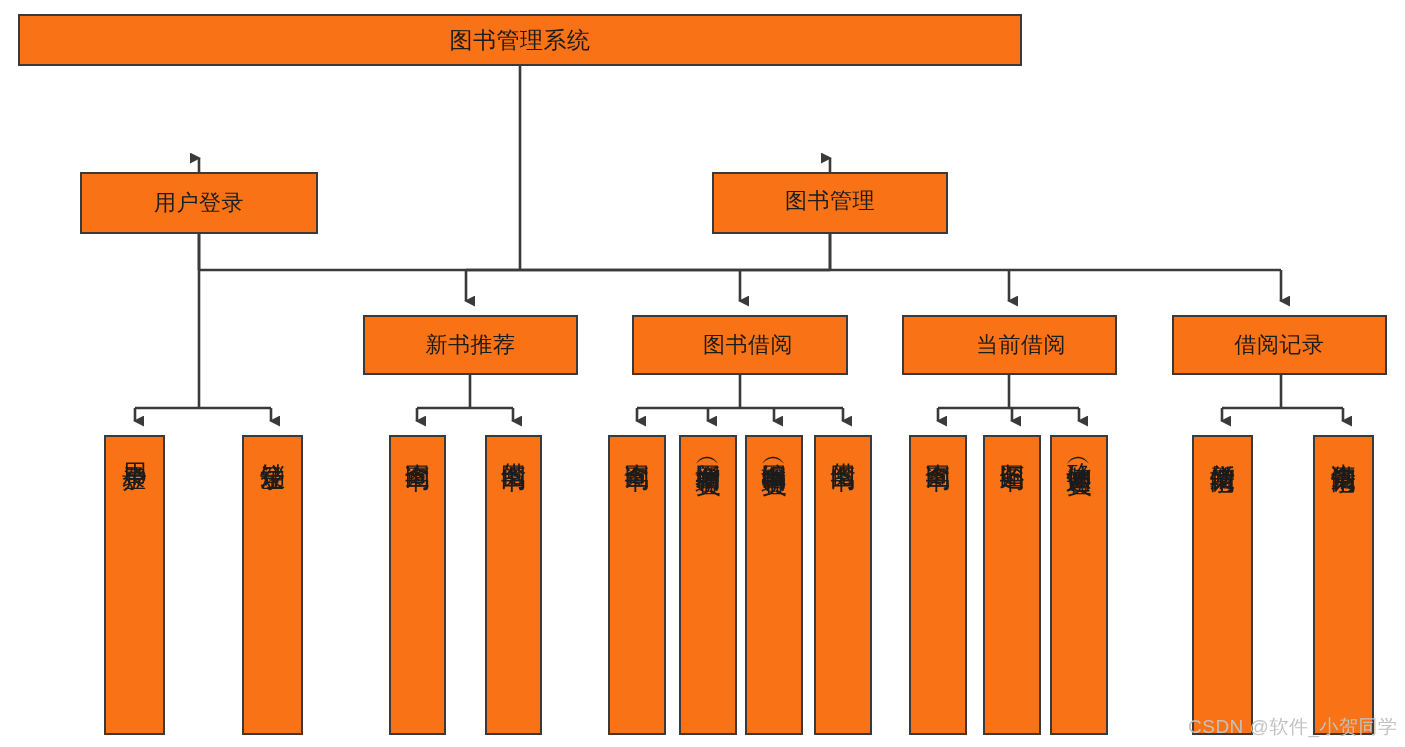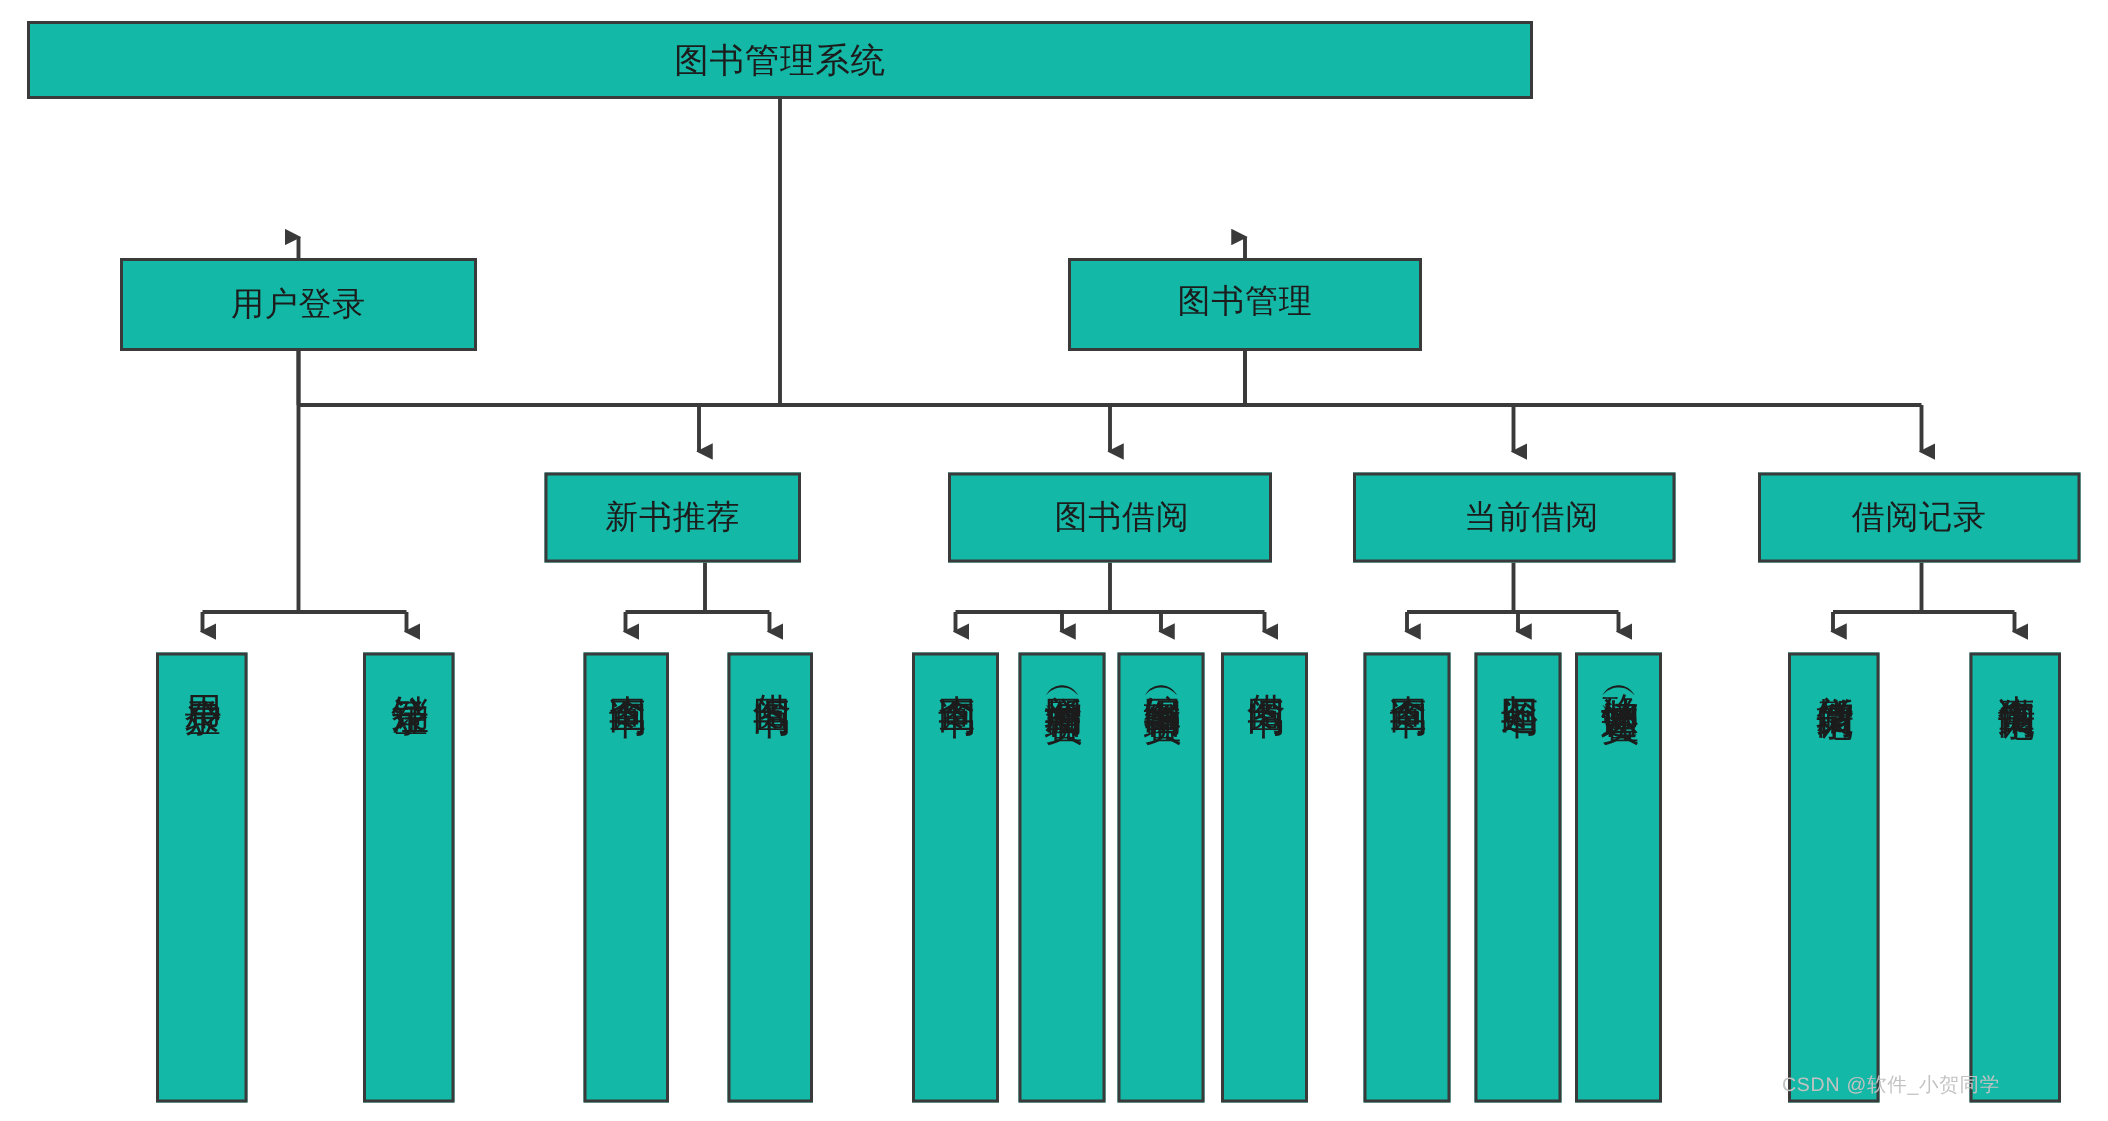--- a/index.html
+++ b/index.html
@@ -22,21 +22,21 @@
     left: 0;
     top: 0;
     width: 1405px;
     height: 747px;
     pointer-events: none;
   }
   .node {
     position: absolute;
     box-sizing: border-box;
     border: 2.5px solid #3a3a3a;
-    background: #14b8a6;
+    background: #f97316;
     display: flex;
     align-items: center;
     justify-content: center;
     color: #1c1c1c;
     z-index: 2;
   }
   .node .lbl {
     display: block;
     text-align: center;
     line-height: 1.08;
@@ -56,21 +56,21 @@
     text-orientation: upright;
     font-size: 25px;
     line-height: 1.0;
     letter-spacing: 1.5px;
     white-space: nowrap;
   }
   #watermark {
     position: absolute;
     left: 1188px;
     top: 714px;
-    font-size: 13px;
+    font-size: 19px;
     color: #c2c2c2;
     white-space: nowrap;
     z-index: 5;
     letter-spacing: 0.5px;
   }
 </style>
 </head>
 <body>
 
 <div id="canvas">
@@ -129,21 +129,21 @@
     <span class="lbl">图书管理系统</span>
   </div>
 
   <div class="node h-mid" style="left:80px; top:172px; width:238px; height:62px;">
     <span class="lbl">用户登录</span>
   </div>
   <div class="node h-mid" style="left:712px; top:172px; width:236px; height:62px;font-family:Liberation Mono, monospace;">
     <span class="lbl">图书管理</span>
   </div>
 
-  <div class="node h-mid" style="left:363px; top:315px; width:171px; height:60px;">
+  <div class="node h-mid" style="left:363px; top:315px; width:215px; height:60px;">
     <span class="lbl">新书推荐</span>
   </div>
   <div class="node h-mid" style="left:632px; top:315px; width:216px; height:60px;padding-left:16px;">
     <span class="lbl">图书借阅</span>
   </div>
   <div class="node h-mid" style="left:902px; top:315px; width:215px; height:60px;padding-left:23px;">
     <span class="lbl">当前借阅</span>
   </div>
   <div class="node h-mid" style="left:1172px; top:315px; width:215px; height:60px;justify-content:center;">
     <span class="lbl">借阅记录</span>

